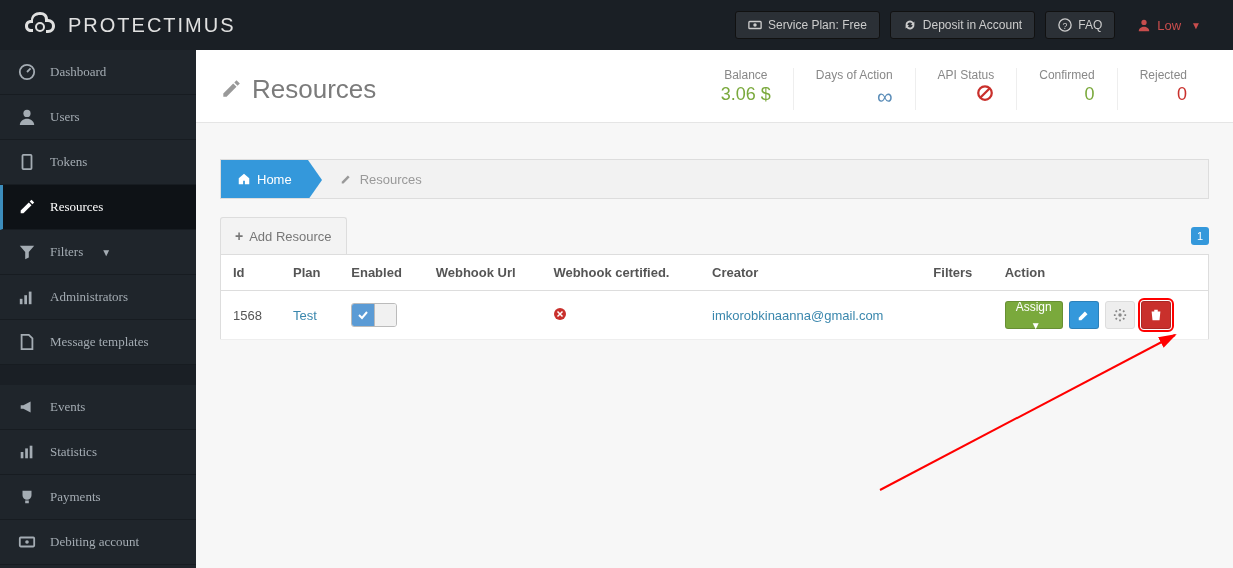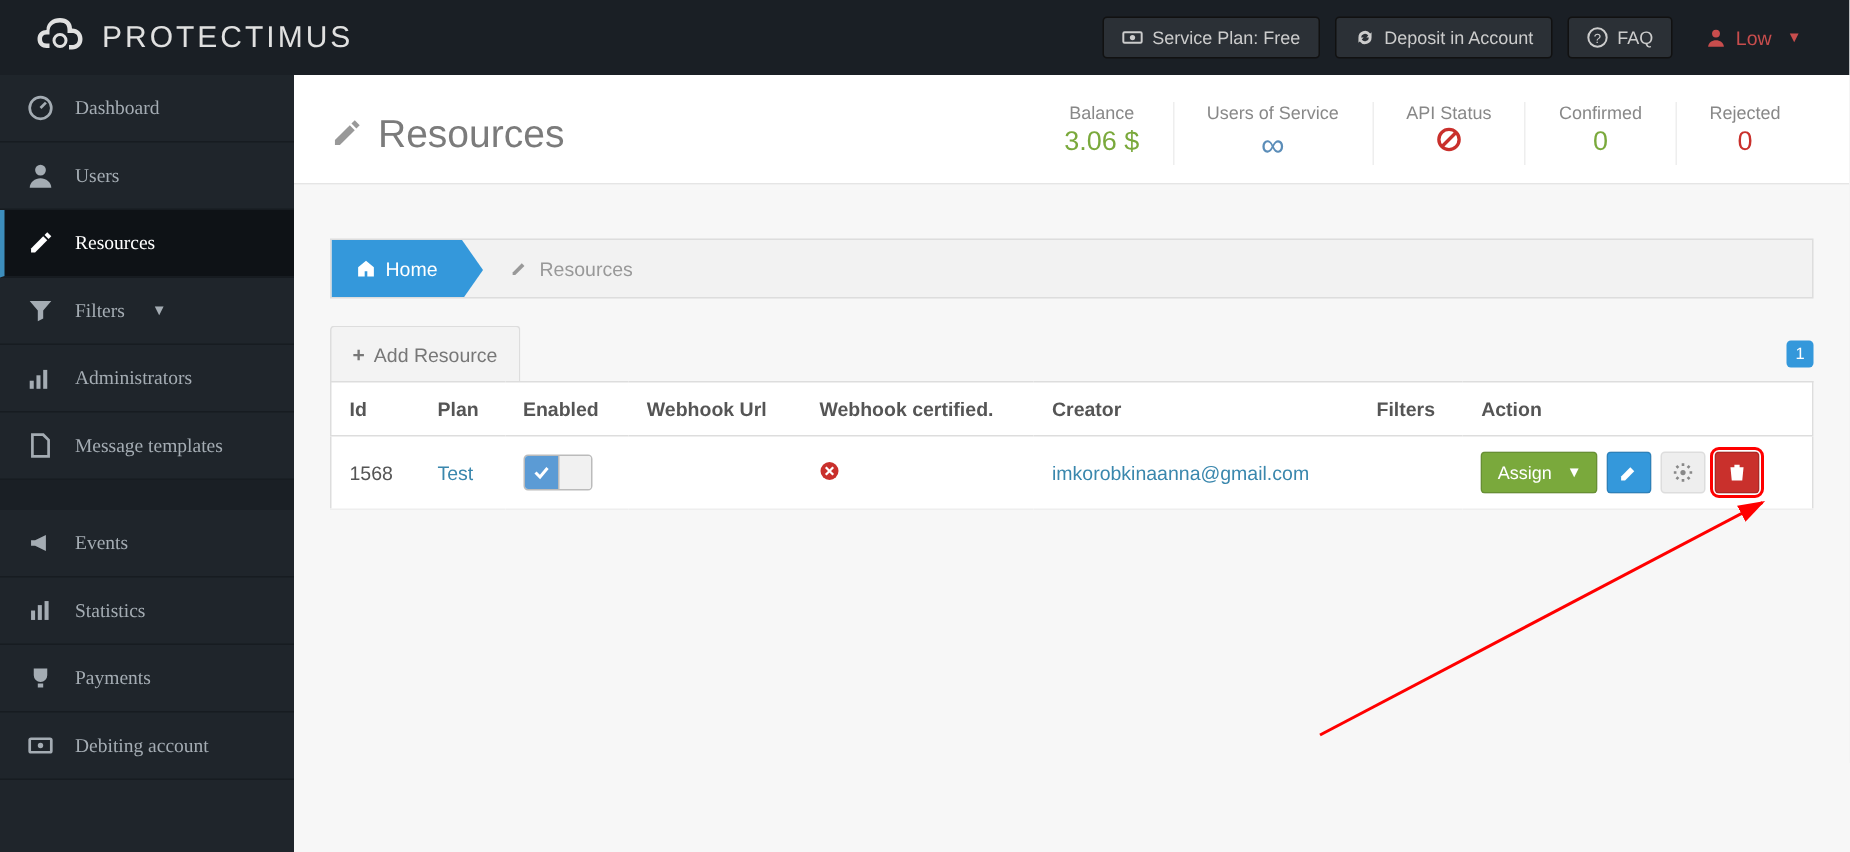--- a/index.html
+++ b/index.html
@@ -16,21 +16,21 @@
 .sidebar-item.active { background: #0e1216; border-left: 3px solid #3c8dbc; padding-left: 15px; color: #fff; }
 .sidebar-item svg, .sidebar-item .ic { width: 18px; height: 18px; flex: 0 0 18px; fill: #8a929a; }
 .sidebar-gap { height: 20px; background: #1a1f25; }
 .main { flex: 1; background: #f7f7f7; overflow: auto; }
 .header-row { display: flex; align-items: center; padding: 18px 24px 12px 24px; background: #fff; border-bottom: 1px solid #e5e5e5; }
 .page-title { font-size: 26px; color: #7b7b7b; font-weight: 300; display: flex; align-items: center; gap: 10px; }
 .stats { margin-left: auto; display: flex; }
 .stat { padding: 0 22px; border-left: 1px solid #eee; text-align: center; }
 .stat:first-child { border-left: none; }
 .stat-label { font-size: 12px; color: #888; }
-.stat-value { font-size: 18px; margin-top: 2px; }
+.stat-value { font-size: 18px; margin-top: 2px; text-align: right; }
 .green { color: #7aa93c; }
 .blue { color: #5b8db8; font-size: 22px; }
 .red { color: #c9302c; }
 .content { padding: 20px 24px; }
 .breadcrumb { background: #f2f2f2; border: 1px solid #ddd; border-radius: 0; padding: 0; display: flex; align-items: center; height: 40px; overflow: hidden; margin-top: 16px; }
 .crumb-home { background: #3498db; color: #fff; padding: 0 16px; height: 100%; display: inline-flex; align-items: center; gap: 6px; cursor: pointer; position: relative; }
 .crumb-home::after { content: ""; position: absolute; right: -14px; top: 0; border-left: 14px solid #3498db; border-top: 20px solid transparent; border-bottom: 20px solid transparent; }
 .crumb-sep { width: 20px; }
 .crumb-item { color: #999; display: inline-flex; align-items: center; gap: 6px; padding: 0 12px; }
 .toolbar { margin-top: 18px; display: flex; align-items: center; }
@@ -38,21 +38,21 @@
 .page-badge { margin-left: auto; background: #3498db; color: #fff; width: 18px; height: 18px; border-radius: 3px; display: inline-flex; align-items: center; justify-content: center; font-size: 11px; }
 table.grid { width: 100%; border-collapse: collapse; background: #fff; border: 1px solid #ddd; }
 table.grid th { text-align: left; padding: 10px 12px; font-weight: 600; color: #555; font-size: 13px; border-bottom: 1px solid #ddd; background: #fff; }
 table.grid td { padding: 10px 12px; border-bottom: 1px solid #eee; vertical-align: middle; font-size: 13px; }
 .link { color: #3a87ad; cursor: pointer; }
 .toggle { display: inline-flex; border: 1px solid #bbb; border-radius: 3px; overflow: hidden; height: 24px; }
 .toggle-on { width: 22px; background: #5b9bd5; display: flex; align-items: center; justify-content: center; }
 .toggle-knob { width: 22px; background: #f1f1f1; border-left: 1px solid #bbb; }
 .actions { display: flex; gap: 6px; align-items: center; }
 .btn { height: 28px; border-radius: 3px; border: 1px solid rgba(0,0,0,0.15); display: inline-flex; align-items: center; justify-content: center; cursor: pointer; font-size: 12px; color: #fff; }
-.btn-assign { background: #7aa93c; padding: 0 10px; gap: 6px; }
+.btn-assign { background: #7aa93c; padding: 0 10px; gap: 6px; flex-direction: column; }
 .btn-edit { background: #3498db; width: 30px; }
 .btn-gear { background: #eee; color: #888; width: 30px; border: 1px solid #ddd; }
 .btn-del { background: #c9302c; width: 30px; outline: 2px solid red; outline-offset: 1px; }
 .arrow-annot { position: absolute; pointer-events: none; }
 svg.mini { width: 14px; height: 14px; fill: currentColor; }
 svg.mid { width: 16px; height: 16px; fill: currentColor; }
 .caret { font-size: 10px; margin-left: 4px; }
 </style>
 </head>
 <body>
@@ -106,20 +106,26 @@
         </svg>
       <span>Dashboard</span>
     </div>
     <div class="sidebar-item">
       <svg class="ic" viewBox="0 0 20 20">
           <circle cx="10" cy="6" r="4" fill="currentColor"></circle>
           <path d="M2 19c0-4 4-7 8-7s8 3 8 7" fill="currentColor"></path>
         </svg>
       <span>Users</span>
     </div>
+    <div class="sidebar-item">
+      <svg class="ic" viewBox="0 0 20 20">
+          <rect x="5" y="2" width="10" height="16" rx="1" fill="none" stroke="currentColor" stroke-width="2"></rect>
+        </svg>
+      <span>Tokens</span>
+    </div>
     <div class="sidebar-item active">
       <svg class="ic" viewBox="0 0 20 20" style="fill:#fff">
           <path d="M3 14l9-9 3 3-9 9H3v-3z"></path>
           <path d="M13 4l3 3 2-2-3-3-2 2z"></path>
         </svg>
       <span>Resources</span>
     </div>
     <div class="sidebar-item">
       <svg class="ic" viewBox="0 0 20 20">
           <path d="M2 3h16l-6 7v6l-4 2v-8L2 3z" fill="currentColor"></path>
@@ -179,21 +185,21 @@
             <path d="M13 4l3 3 2-2-3-3-2 2z"></path>
           </svg>
         <span>Resources</span>
       </div>
       <div class="stats">
         <div class="stat">
           <div class="stat-label">Balance</div>
           <div class="stat-value green">3.06 $</div>
         </div>
         <div class="stat">
-          <div class="stat-label">Users of Service</div>
+          <div class="stat-label">Days of Action</div>
           <div class="stat-value blue">∞</div>
         </div>
         <div class="stat">
           <div class="stat-label">API Status</div>
           <div class="stat-value red">
             <svg viewBox="0 0 16 16" width="18" height="18">
                 <circle cx="8" cy="8" r="6" fill="none" stroke="#c9302c" stroke-width="2"></circle>
                 <line x1="4" y1="12" x2="12" y2="4" stroke="#c9302c" stroke-width="2"></line>
               </svg>
           </div>

